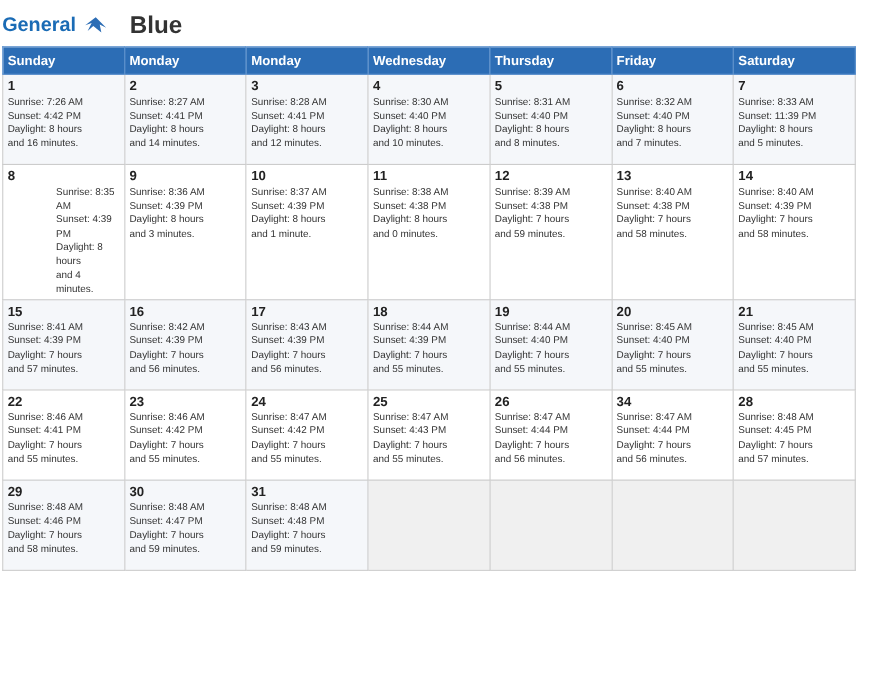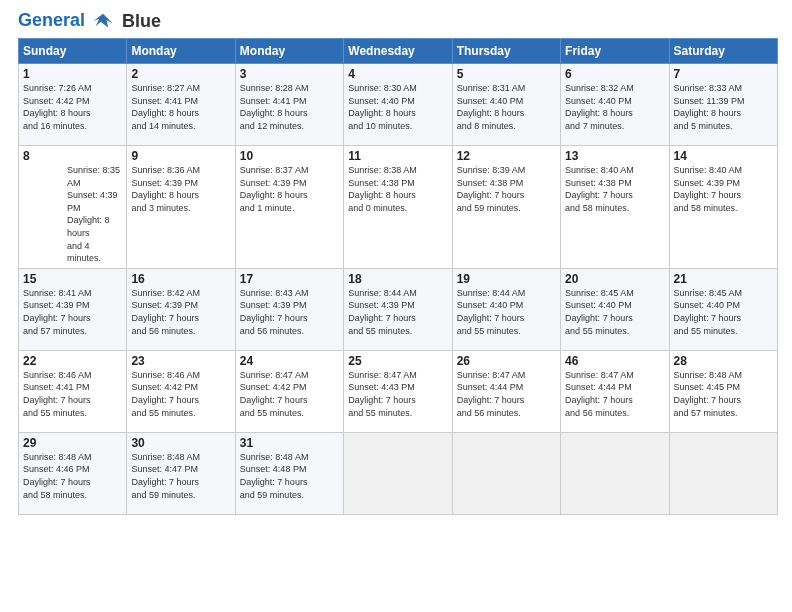--- a/index.html
+++ b/index.html
@@ -5,21 +5,21 @@
     * { margin: 0; padding: 0; box-sizing: border-box; }
     body {
       font-family: Arial, sans-serif;
       background: #fff;
       width: 792px;
       height: 612px;
       overflow: hidden;
     }
     .container {
       width: 792px;
-      padding: 10px 14px 8px 18px;
+      padding: 10px 14px 8px 2px;
     }
     .header {
       display: flex;
       justify-content: space-between;
       align-items: flex-start;
       margin-bottom: 6px;
     }
     .logo {
       display: flex;
       align-items: center;
@@ -94,21 +94,21 @@
   <div class="header">
     <div class="logo">
       <div>
         <div style="display:flex;align-items:center;">
           <div style="font-size:18px;font-weight:bold;color:#333;line-height:1.1;">
             <span style="color:#1a6bb5;">General</span>
             <svg class="logo-icon" viewBox="0 0 30 30" style="display:inline-block;vertical-align:middle;width:22px;height:22px;">
               <polygon points="15,5 28,18 20,14 22,24 12,16 5,22 10,12 2,15" fill="#2c6db5"></polygon>
             </svg>
           </div>
-          <div style="font-size:18px;font-weight:bold;color:#333;margin-left:8px;">Blue</div>
+          <div style="font-size:22px;font-weight:bold;color:#333;margin-left:20px;">Blue</div>
         </div>
       </div>
     </div>
     <div class="title-block">
       <div class="month-title"></div>
       <div class="subtitle"></div>
     </div>
   </div>
 
   <table>
@@ -307,21 +307,21 @@
 and 55 minutes.</div>
           </td>
           <td>
             <span class="day-num">26</span>
             <div class="cell-text" style="white-space: pre-line;">Sunrise: 8:47 AM
 Sunset: 4:44 PM
 Daylight: 7 hours
 and 56 minutes.</div>
           </td>
           <td>
-            <span class="day-num">46</span>
+            <span class="day-num">34</span>
             <div class="cell-text" style="white-space: pre-line;">Sunrise: 8:47 AM
 Sunset: 4:44 PM
 Daylight: 7 hours
 and 56 minutes.</div>
           </td>
           <td>
             <span class="day-num">28</span>
             <div class="cell-text" style="white-space: pre-line;">Sunrise: 8:48 AM
 Sunset: 4:45 PM
 Daylight: 7 hours

